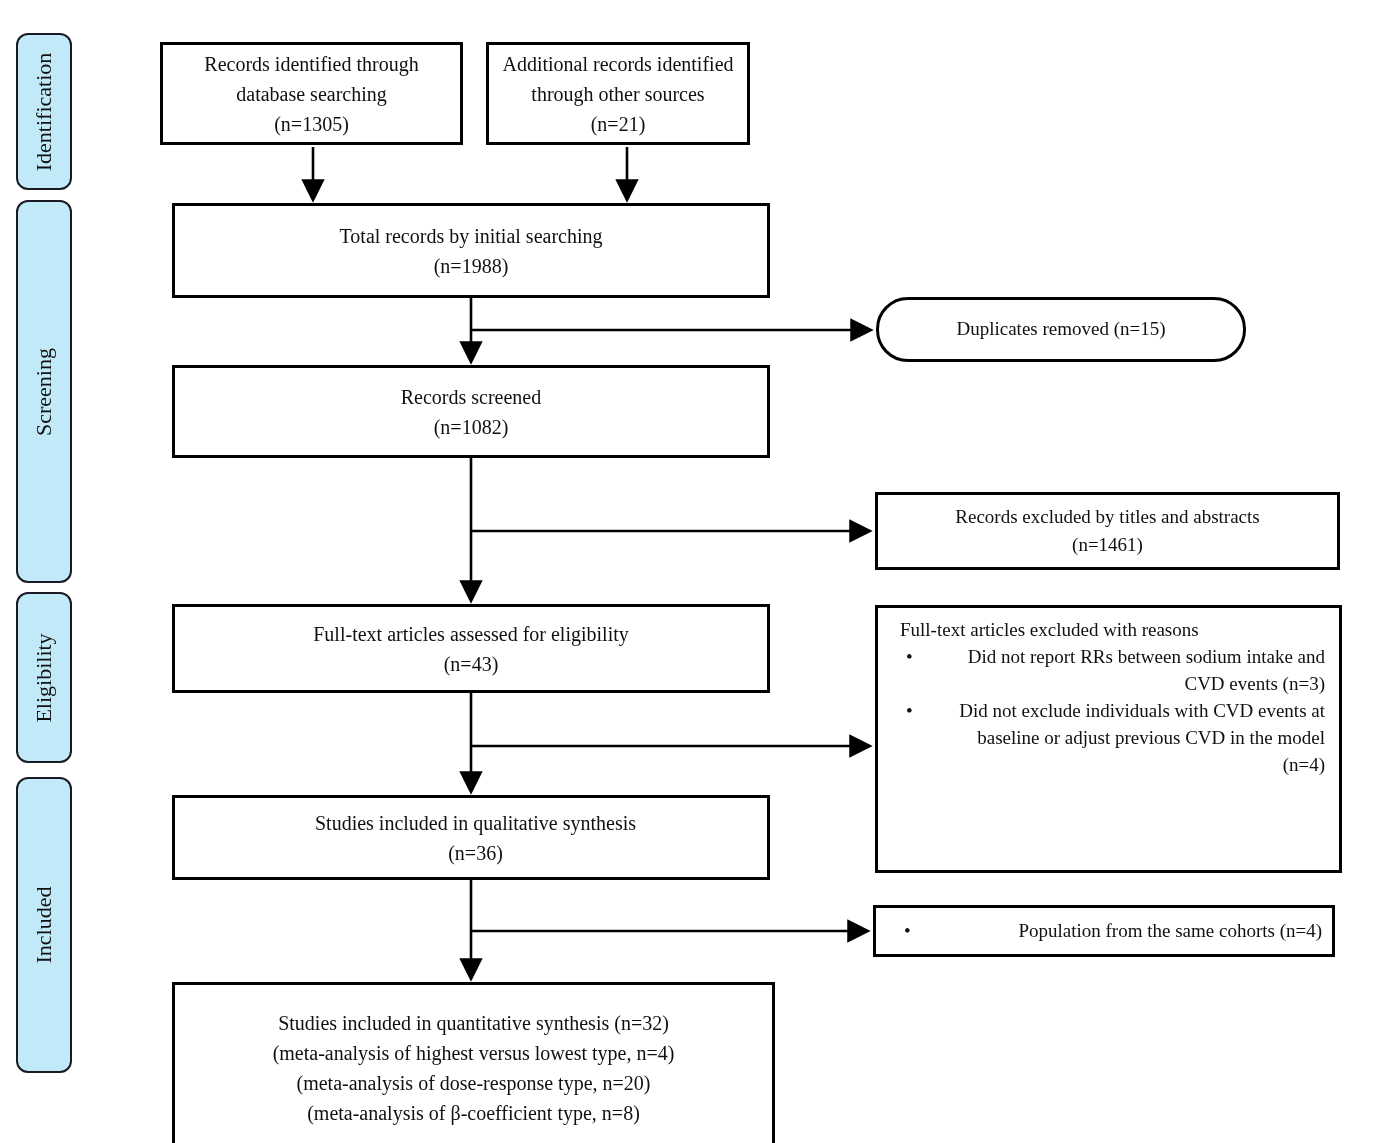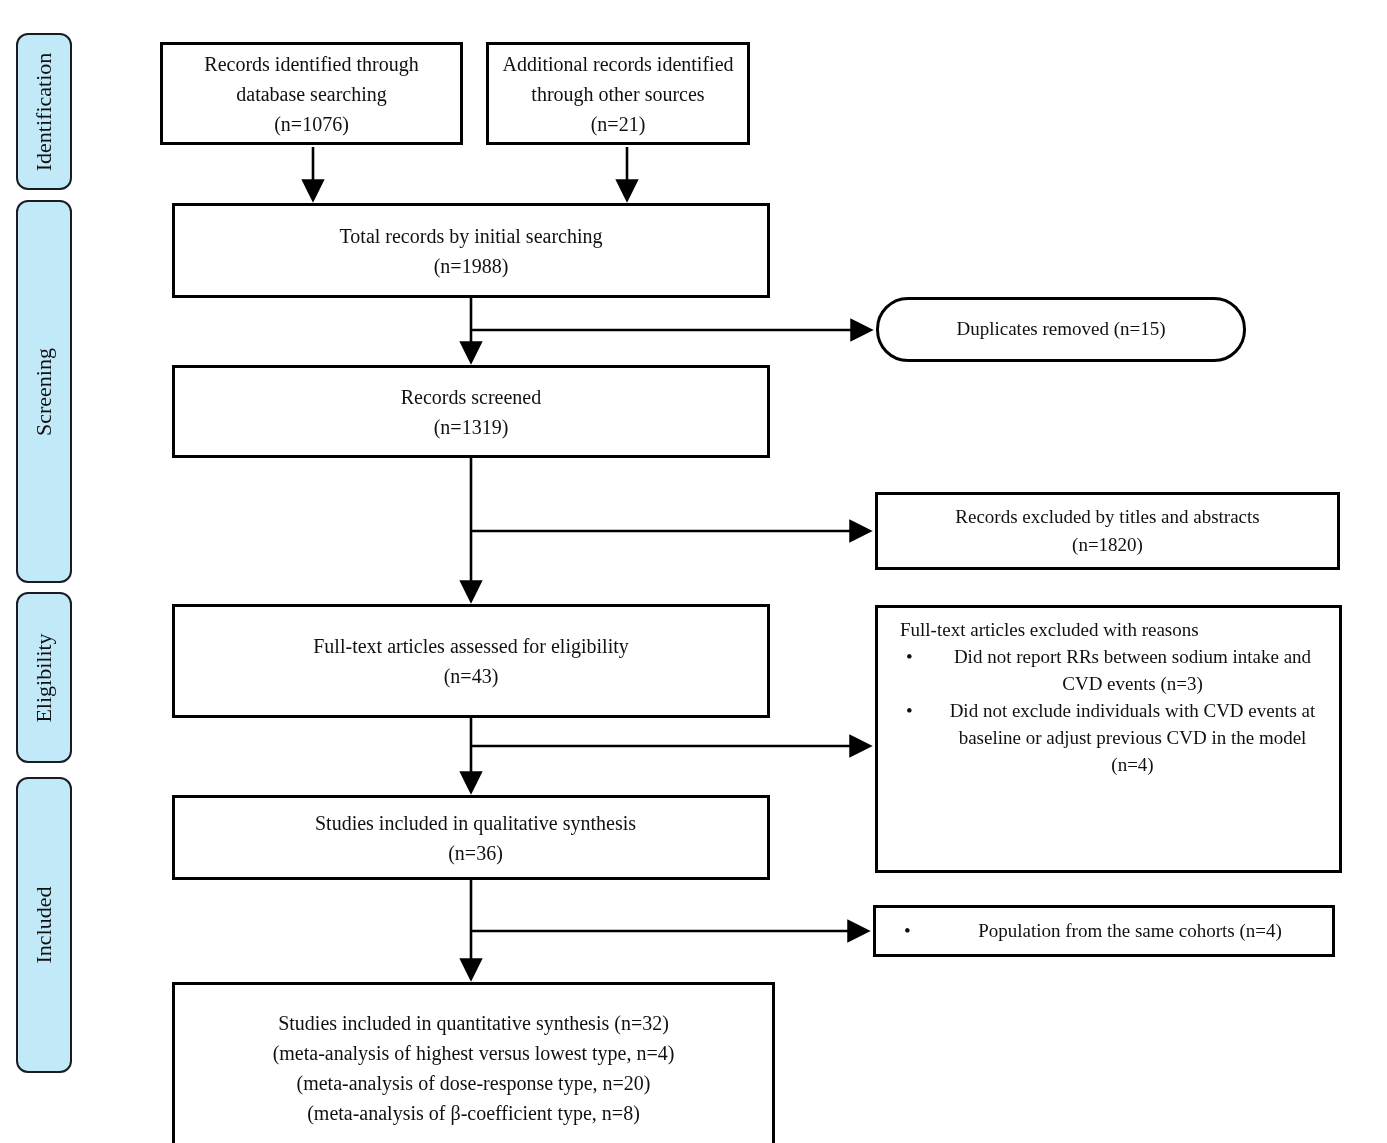--- a/index.html
+++ b/index.html
@@ -50,21 +50,21 @@
     align-items: stretch;
     justify-content: flex-start;
     padding: 9px 14px 9px 22px;
     line-height: 1.42;
   }
   .reasons .heading {
     text-align: left;
   }
   .bullet-row {
     display: flex;
-    text-align: center;
+    text-align: right;
   }
   .bullet-marker {
     flex: 0 0 34px;
     text-align: left;
     padding-left: 6px;
   }
   .bullet-marker::before {
     content: "\2022";
   }
   .bullet-text {
@@ -126,49 +126,49 @@
   <aside class="stage" style="top:592px; height:171px;">
     <span class="stage-text">Eligibility</span>
   </aside>
   <aside class="stage" style="top:777px; height:296px;">
     <span class="stage-text">Included</span>
   </aside>
 
   <div class="box" style="left:160px; top:42px; width:303px; height:103px;">
     <span>Records identified through
 database searching
-(n=1076)</span>
+(n=1305)</span>
   </div>
 
   <div class="box" style="left:486px; top:42px; width:264px; height:103px;">
     <span>Additional records identified
 through other sources
 (n=21)</span>
   </div>
 
   <div class="box" style="left:172px; top:203px; width:598px; height:95px;">
     <span>Total records by initial searching
 (n=1988)</span>
   </div>
 
   <div class="box side" style="left:876px; top:297px; width:370px; height:65px;border-radius:32px;">
     <span>Duplicates removed (n=15)</span>
   </div>
 
   <div class="box" style="left:172px; top:365px; width:598px; height:93px;">
     <span>Records screened
-(n=1319)</span>
+(n=1082)</span>
   </div>
 
   <div class="box side" style="left:875px; top:492px; width:465px; height:78px;">
     <span>Records excluded by titles and abstracts
-(n=1820)</span>
-  </div>
-
-  <div class="box" style="left:172px; top:604px; width:598px; height:114px;">
+(n=1461)</span>
+  </div>
+
+  <div class="box" style="left:172px; top:604px; width:598px; height:89px;">
     <span>Full-text articles assessed for eligibility
 (n=43)</span>
   </div>
 
   <div class="box side reasons" style="left:875px; top:605px; width:467px; height:268px;">
     <div class="heading">Full-text articles excluded with reasons</div>
     <div class="bullet-row">
       <span class="bullet-marker"></span>
       <span class="bullet-text">Did not report RRs between sodium intake and CVD events (n=3)</span>
     </div>

